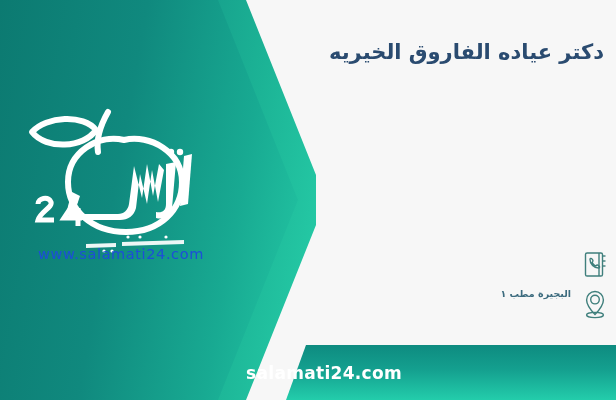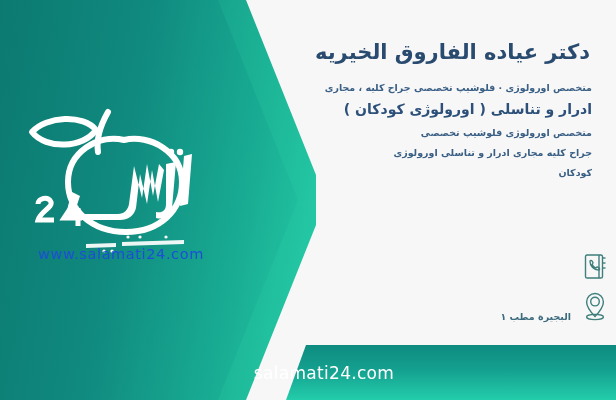--- a/index.html
+++ b/index.html
@@ -55,21 +55,21 @@
     color:#1d4ed8;
     font-family:"DejaVu Sans","Liberation Sans",sans-serif;
     font-size:14.5px;
     letter-spacing:.6px;
     z-index:5;
   }
 
   
   .content{
     position:absolute;
-    right:18px;top:0;
+    right:4px;top:0;
     width:346px;height:334px;
     z-index:3;
     text-align:right;
     direction:rtl;
   }
   .title{
     margin:38px 8px 0 0;
     color:#2a4b70;
     font-size:21px;
     font-weight:bold;
@@ -104,21 +104,21 @@
   
   .info{
     position:absolute;
     right:6px;top:248px;
     width:340px;
     z-index:3;
   }
   .info-row{
     display:flex;
     flex-direction:row;
-    align-items:flex-end;
+    align-items:flex-start;
     justify-content:flex-start;
     gap:9px;
     margin-bottom:6px;
     min-height:34px;
   }
   .ico{
     flex:0 0 auto;
     width:30px;height:32px;
     display:flex;align-items:center;justify-content:center;
     color:#3f7f7c;
@@ -146,21 +146,21 @@
     background:linear-gradient(180deg,#0e8b80 0%,#14a08f 45%,#23cdab 100%);
     -webkit-clip-path:polygon(306px 0, 616px 0, 616px 55px, 286px 55px);
     clip-path:polygon(306px 0, 616px 0, 616px 55px, 286px 55px);
   }
   .footer-url{
     position:absolute;
     left:0;top:0;width:616px;height:55px;
     display:flex;align-items:center;justify-content:center;
     color:#ffffff;
     font-size:17px;
-    font-weight:normal;
+    font-weight:bold;
     letter-spacing:.3px;
     direction:ltr;
     padding-left:32px;
     box-sizing:border-box;
     text-align:right;
   }
 </style>
 </head>
 <body>
 
@@ -202,27 +202,20 @@
         <circle cx="150" cy="133" r="1.6"></circle>
         <circle cx="88" cy="147" r="1.6"></circle>
           <circle cx="96" cy="147" r="1.6"></circle>
       </g>
     </svg>
   </div>
   <div class="logo-url">www.salamati24.com</div>
 
   <div class="content">
     <div class="title">دکتر عیاده الفاروق الخیریه</div>
-    <div class="desc">
-      <div class="l1">متخصص اورولوژی · فلوشیپ تخصصی جراح کلیه ، مجاری</div>
-      <div class="l2">ادرار و تناسلی ( اورولوژی کودکان )</div>
-      <div class="l3">متخصص اورولوژی فلوشیپ تخصصی</div>
-      <div class="l3">جراح کلیه مجاری ادرار و تناسلی اورولوژی</div>
-      <div class="l3">کودکان</div>
-    </div>
   </div>
 
   <div class="info">
 
     <div class="info-row" style="justify-content:flex-start;">
       <span class="ico">
         <svg width="24" height="27" viewBox="0 0 24 27" fill="none" stroke="#3f7f7c" stroke-width="1.4">
           <rect x="2.5" y="2" width="17" height="23" rx="1.6"></rect>
           <line x1="16" y1="2" x2="16" y2="25"></line>
           <line x1="19.5" y1="5" x2="22.5" y2="5"></line>

